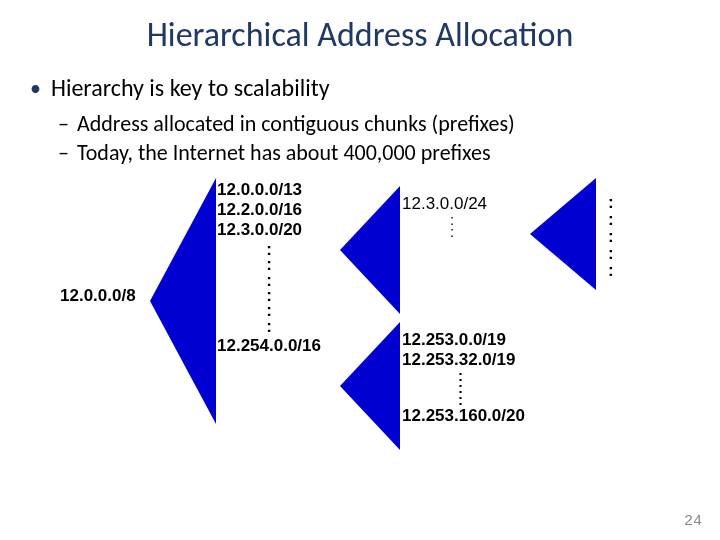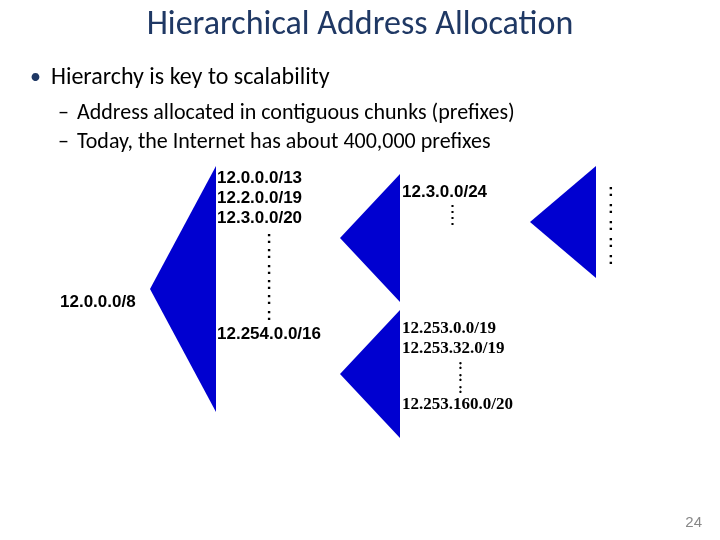--- a/index.html
+++ b/index.html
@@ -8,21 +8,21 @@
     height: 540px;
     background: #fff;
     font-family: Calibri, "Segoe UI", Arial, sans-serif;
     position: relative;
     overflow: hidden;
   }
   .slide-title {
     text-align: center;
     font-size: 34px;
     color: #1F3864;
-    padding-top: 2px;
+    padding-top: 14px;
     font-weight: 400;
   }
   .bullets {
     margin-top: 18px;
     margin-left: 30px;
     font-size: 24px;
     color: #000;
   }
   .bullet-l1 {
     display: flex;
@@ -46,21 +46,21 @@
     margin-right: 8px;
   }
   .diagram {
     position: relative;
     margin-top: 14px;
     height: 300px;
   }
   .root-label {
     position: absolute;
     left: 60px;
-    top: 124px;
+    top: 106px;
     font-family: Arial, sans-serif;
     font-size: 17px;
     font-weight: bold;
   }
   .tri {
     position: absolute;
   }
   .tri svg { display: block; }
   .col1 {
     position: absolute;
@@ -77,33 +77,33 @@
     font-size: 17px;
     letter-spacing: 0;
     margin: 2px 0 2px 0;
   }
   .col2a {
     position: absolute;
     left: 402px;
     top: 14px;
     font-family: Arial, sans-serif;
     font-size: 17px;
-    font-weight: bold;
+    font-weight: normal;
     line-height: 1.18;
   }
   .col2a .vdots-sm {
     margin-left: 48px;
     line-height: 0.8;
     font-size: 15px;
   }
   .col2b {
     position: absolute;
     left: 402px;
     top: 150px;
-    font-family: Liberation Serif, serif;
+    font-family: Liberation Sans, sans-serif;
     font-size: 17px;
     font-weight: bold;
     line-height: 1.18;
   }
   .col2b .vdots-sm {
     margin-left: 56px;
     line-height: 0.8;
     font-size: 15px;
   }
   .rdots {
@@ -114,21 +114,21 @@
     font-size: 17px;
     font-weight: bold;
     line-height: 1.0;
   }
   .slide-num {
     position: absolute;
     right: 18px;
     bottom: 10px;
     font-size: 15px;
     color: #888;
-    font-family: Liberation Sans, sans-serif;
+    font-family: Liberation Mono, monospace;
   }
 </style>
 </head>
 <body>
 
 <h1 class="slide-title">Hierarchical Address Allocation</h1>
 
 <div class="bullets">
   <div class="bullet-l1">
     <span class="dot">•</span>
@@ -149,21 +149,21 @@
   <div class="root-label">12.0.0.0/8</div>
 
   <div class="tri" style="left:150px; top:-2px;">
     <svg width="66" height="246" viewBox="0 0 66 246">
       <polygon points="66,0 66,246 0,123" fill="#0000D0"></polygon>
     </svg>
   </div>
 
   <div class="col1">
     <div>12.0.0.0/13</div>
-    <div>12.2.0.0/19</div>
+    <div>12.2.0.0/16</div>
     <div>12.3.0.0/20</div>
     <div class="vdots">:<br>:<br>:<br>:<br>:<br>:</div>
     <div>12.254.0.0/16</div>
   </div>
 
   <div class="tri" style="left:340px; top:6px;">
     <svg width="60" height="128" viewBox="0 0 60 128">
       <polygon points="60,0 60,128 0,64" fill="#0000D0"></polygon>
     </svg>
   </div>

